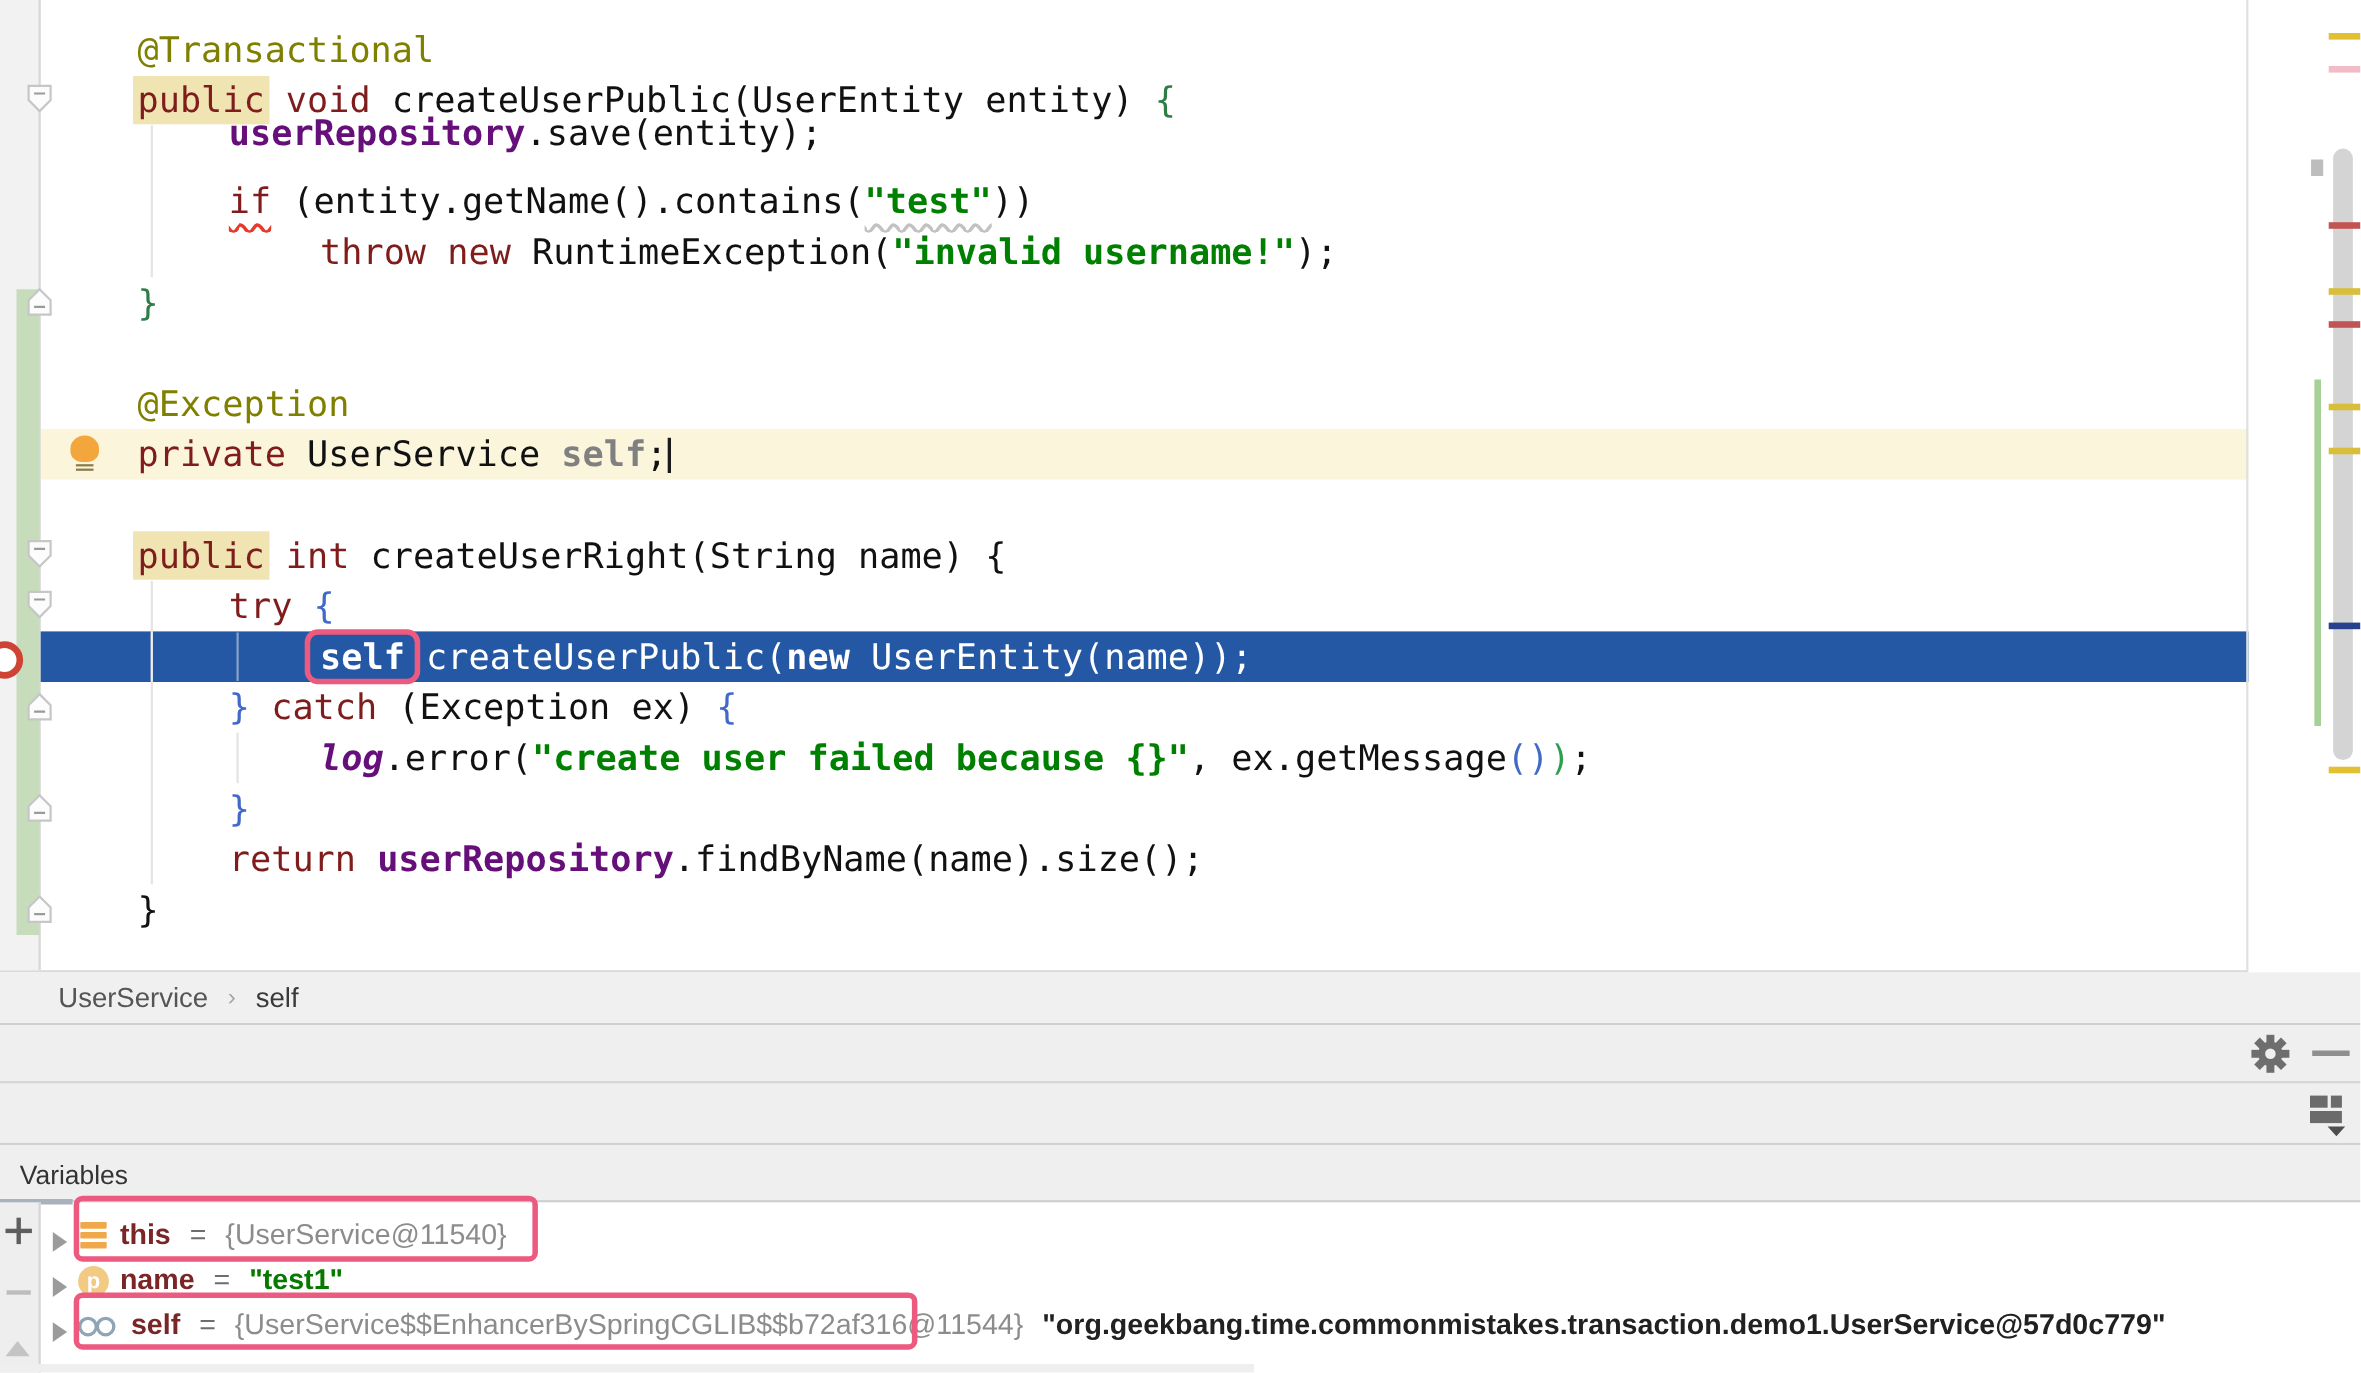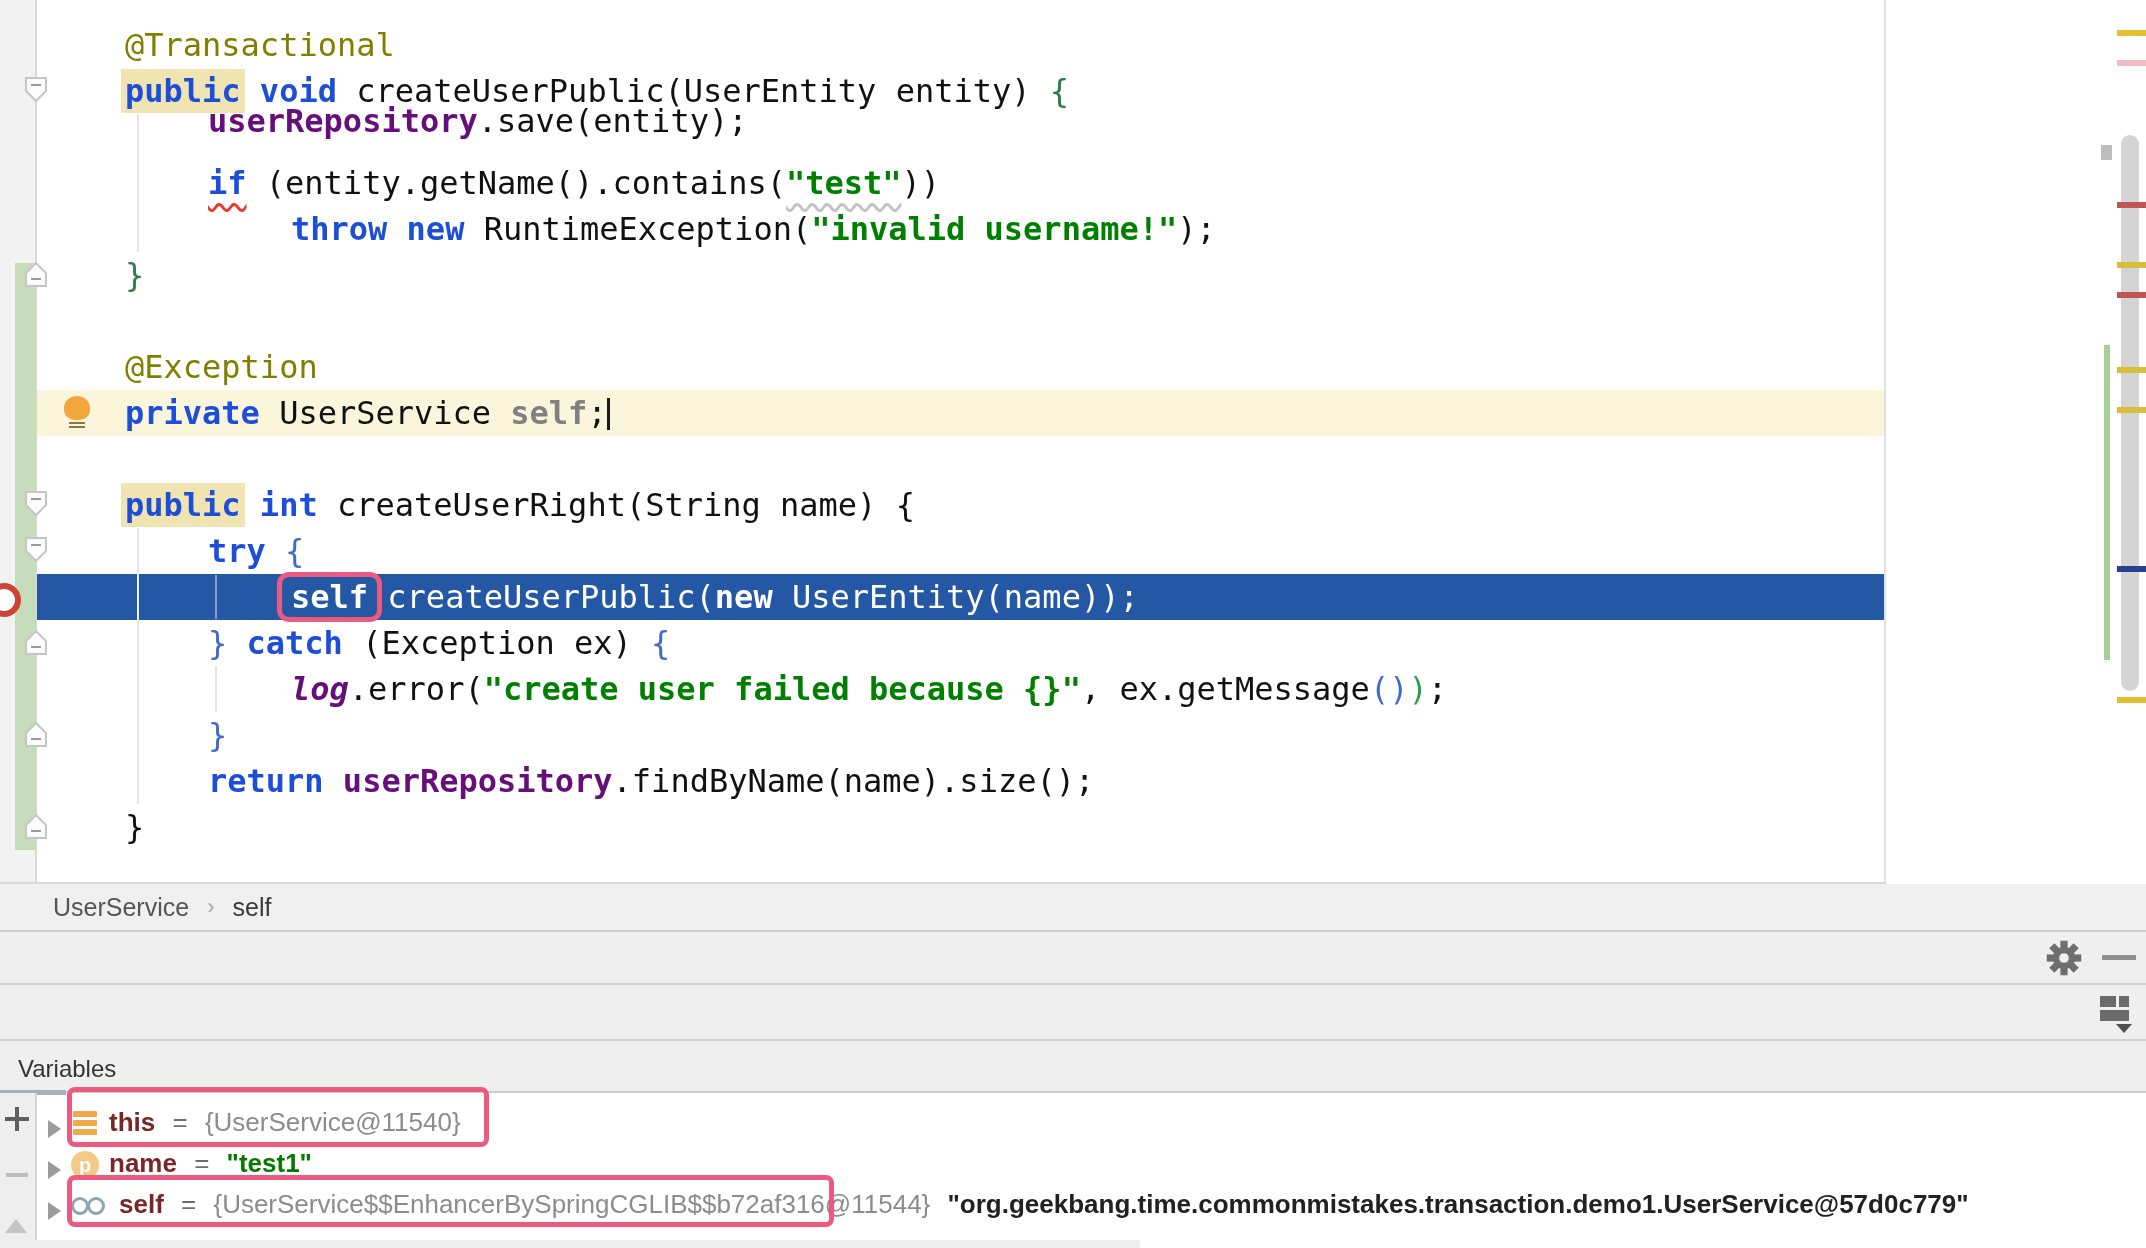--- a/index.html
+++ b/index.html
@@ -1,29 +1,29 @@
 <!DOCTYPE html>
 <html><head>
 <meta charset="utf-8">
 <style>
   html,body{margin:0;padding:0;background:#fff;}
   #app{position:relative;width:2146px;height:1248px;overflow:hidden;
        font-family:"Liberation Sans",sans-serif;background:#fff;}
   
-  #editor{position:absolute;left:0;top:0;width:1886px;height:882px;background:#fff;border-bottom:2px solid #DADADA;}
+  #editor{position:absolute;left:0;top:0;width:2044px;height:882px;background:#fff;border-bottom:2px solid #DADADA;}
   #gutter{position:absolute;left:0;top:0;width:35px;height:882px;background:#F2F2F2;border-right:2px solid #D8D8D8;}
   #vcs-strip{position:absolute;left:15px;top:263px;width:21px;height:587px;background:#C7DCBB;}
   #current-line-band{position:absolute;left:0;right:0;top:390px;height:46px;background:#FBF5DC;}
   #exec-band{position:absolute;left:37px;right:0;top:574px;height:46px;background:#2458A4;}
   .guide{position:absolute;width:2px;background:#E4E4E4;}
   .wguide{position:absolute;width:2px;background:rgba(255,255,255,.45);}
   #code-lines{position:absolute;left:37px;top:0;right:0;height:882px;}
   .code-line{position:absolute;left:0;right:0;height:46px;line-height:46px;white-space:pre;
              font-family:"DejaVu Sans Mono",monospace;font-size:32px;color:#111;}
-  .k{color:#1d4ed8;font-weight:bold;}
+  .k{color:#7f1d1d;font-weight:normal;}
   .ann{color:#808000;}
   .field{color:#660E7A;font-weight:bold;}
   .sfield{color:#660E7A;font-weight:bold;font-style:italic;}
   .str{color:#008000;font-weight:bold;}
   .gray{color:#808080;font-weight:bold;}
   .bgreen{color:#2E7D46;}
   .bblue{color:#4169C9;}
   .pgreen{color:#2E9E4F;}
   .w{color:#FFFFFF;}
   .wb{color:#FFFFFF;font-weight:bold;}

